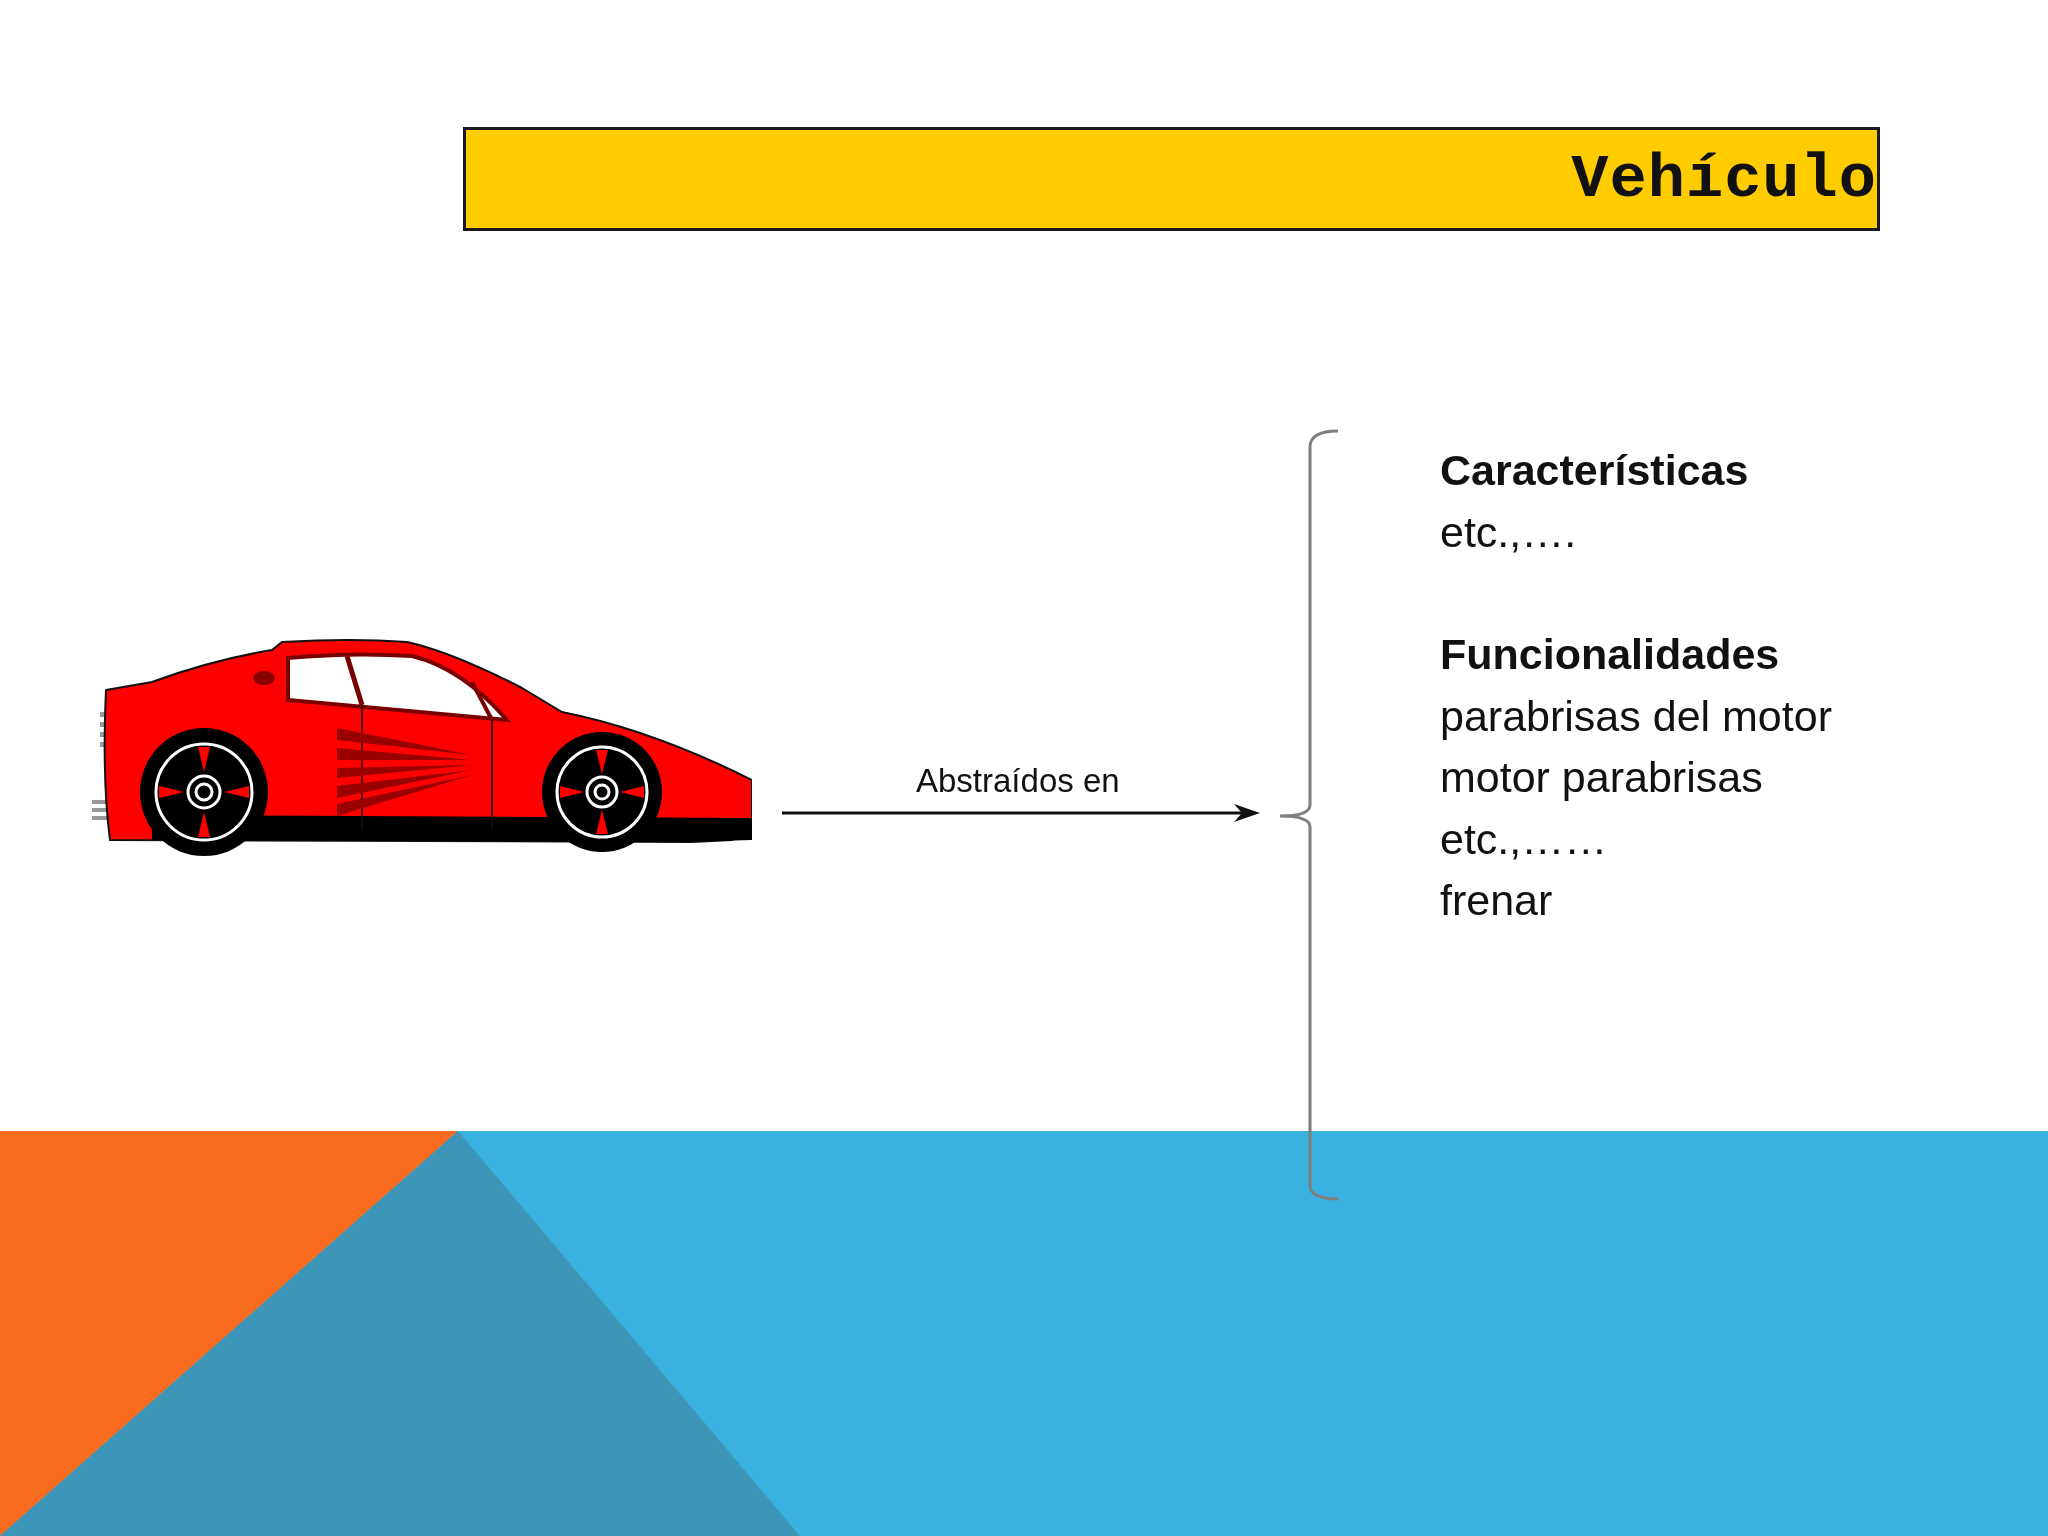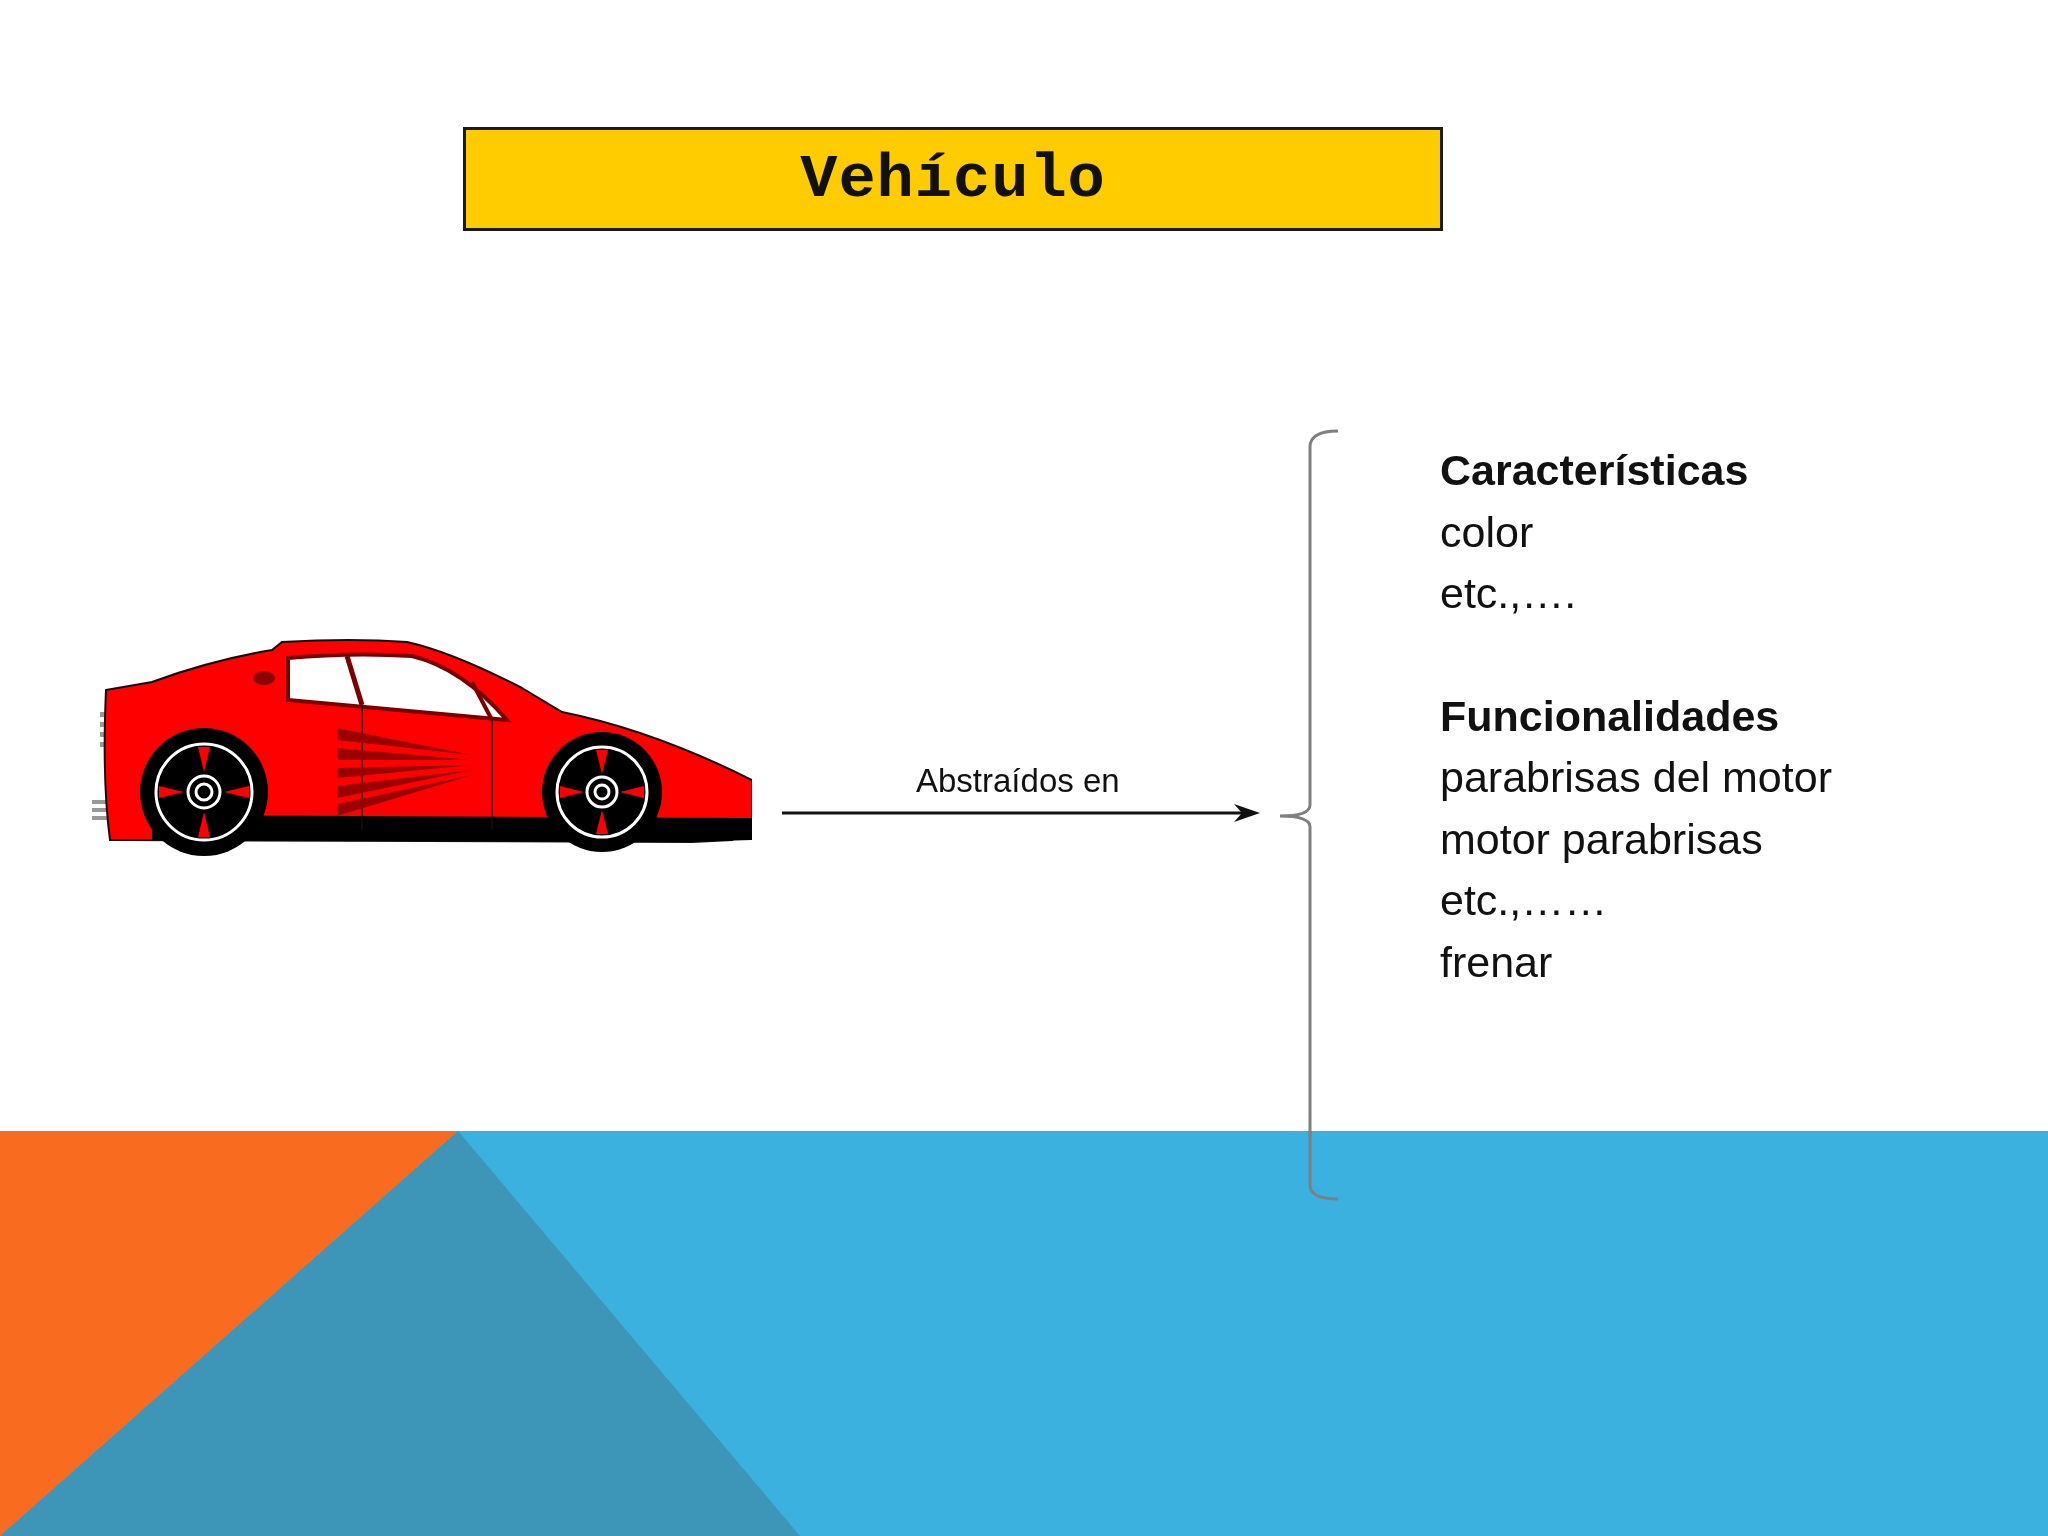--- a/index.html
+++ b/index.html
@@ -3,23 +3,23 @@
   <meta charset="utf-8">
   <style>
     html, body { margin:0; padding:0; }
     body {
       width:2048px; height:1536px; position:relative; overflow:hidden;
       background:#ffffff;
     }
     .slide { position:absolute; left:0; top:0; width:2048px; height:1536px; }
     .bottom-band { position:absolute; left:0; top:1131px; width:2048px; height:405px; }
     .title-box {
-      position:absolute; left:463px; top:127px; width:980px; height:104px;
+      position:absolute; left:463px; top:127px; width:1417px; height:104px;
       background:#FFCC00; border:3px solid #1a1a1a; box-sizing:border-box;
-      display:flex; align-items:center; justify-content:center;
+      display:flex; align-items:center; justify-content:flex-end;
     }
     .title-text {
       font-family:"Liberation Mono", "DejaVu Sans Mono", monospace;
       font-weight:bold; font-size:62px; color:#111; letter-spacing:1px;
     }
     .car { position:absolute; left:92px; top:630px; width:660px; height:240px; }
     .arrow-label {
       position:absolute; left:868px; top:762px;
       font-family:"Liberation Sans", "DejaVu Sans", sans-serif;
       font-size:33px; color:#111;margin-left:48px;
@@ -114,21 +114,20 @@
     <line x1="0" y1="11" x2="470" y2="11" stroke="#111" stroke-width="3"></line>
     <polygon points="478,11 452,2 460,11 452,20" fill="#111"></polygon>
   </svg>
 
   <svg class="brace" viewBox="0 0 70 780">
     <path d="M68,6 Q40,6 40,22 L40,380 Q40,391 10,391 Q40,391 40,402 L40,760 Q40,774 68,774" fill="none" stroke="#7f7f7f" stroke-width="3"></path>
   </svg>
 
   <div class="list">
     <div class="head">Características</div>
-    <div>color</div>
     <div>etc.,….</div>
     <div class="gap"></div>
     <div class="head">Funcionalidades</div>
     <div>parabrisas del motor</div>
     <div>motor parabrisas</div>
     <div>etc.,……</div>
     <div>frenar</div>
   </div>
 
 </div>

